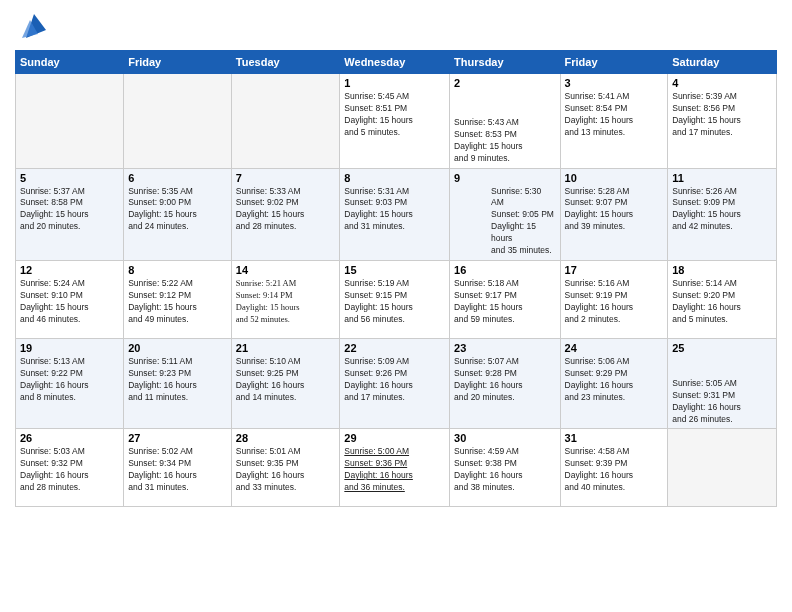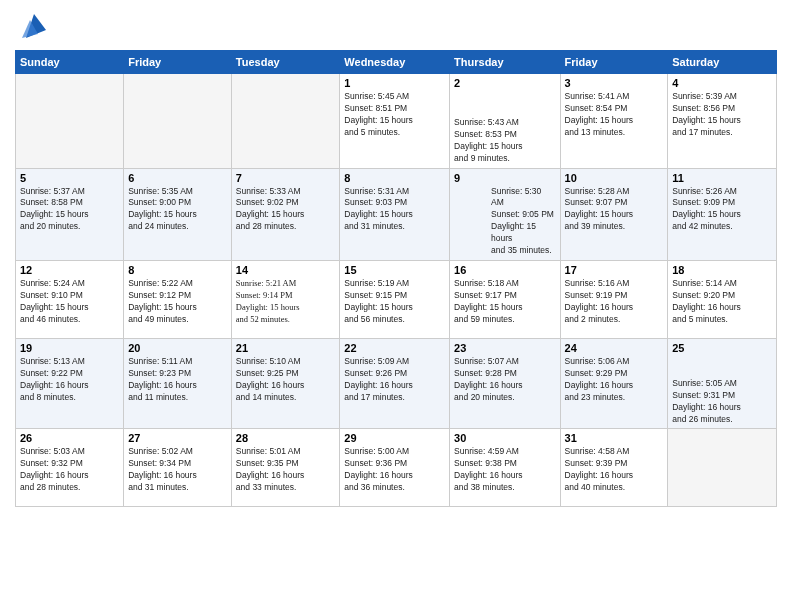--- a/index.html
+++ b/index.html
@@ -314,21 +314,21 @@
           </td>
           <td>
             <span class="day-number">28</span>
             <div class="day-info" style="white-space: pre-line;">Sunrise: 5:01 AM
 Sunset: 9:35 PM
 Daylight: 16 hours
 and 33 minutes.</div>
           </td>
           <td>
             <span class="day-number">29</span>
-            <div class="day-info" style="white-space: pre-line;">Sunrise: 5:00 AM
+            <div class="day-info" style="white-space: pre-line; text-decoration: underline;">Sunrise: 5:00 AM
 Sunset: 9:36 PM
 Daylight: 16 hours
 and 36 minutes.</div>
           </td>
           <td>
             <span class="day-number">30</span>
             <div class="day-info" style="white-space: pre-line;">Sunrise: 4:59 AM
 Sunset: 9:38 PM
 Daylight: 16 hours
 and 38 minutes.</div>

